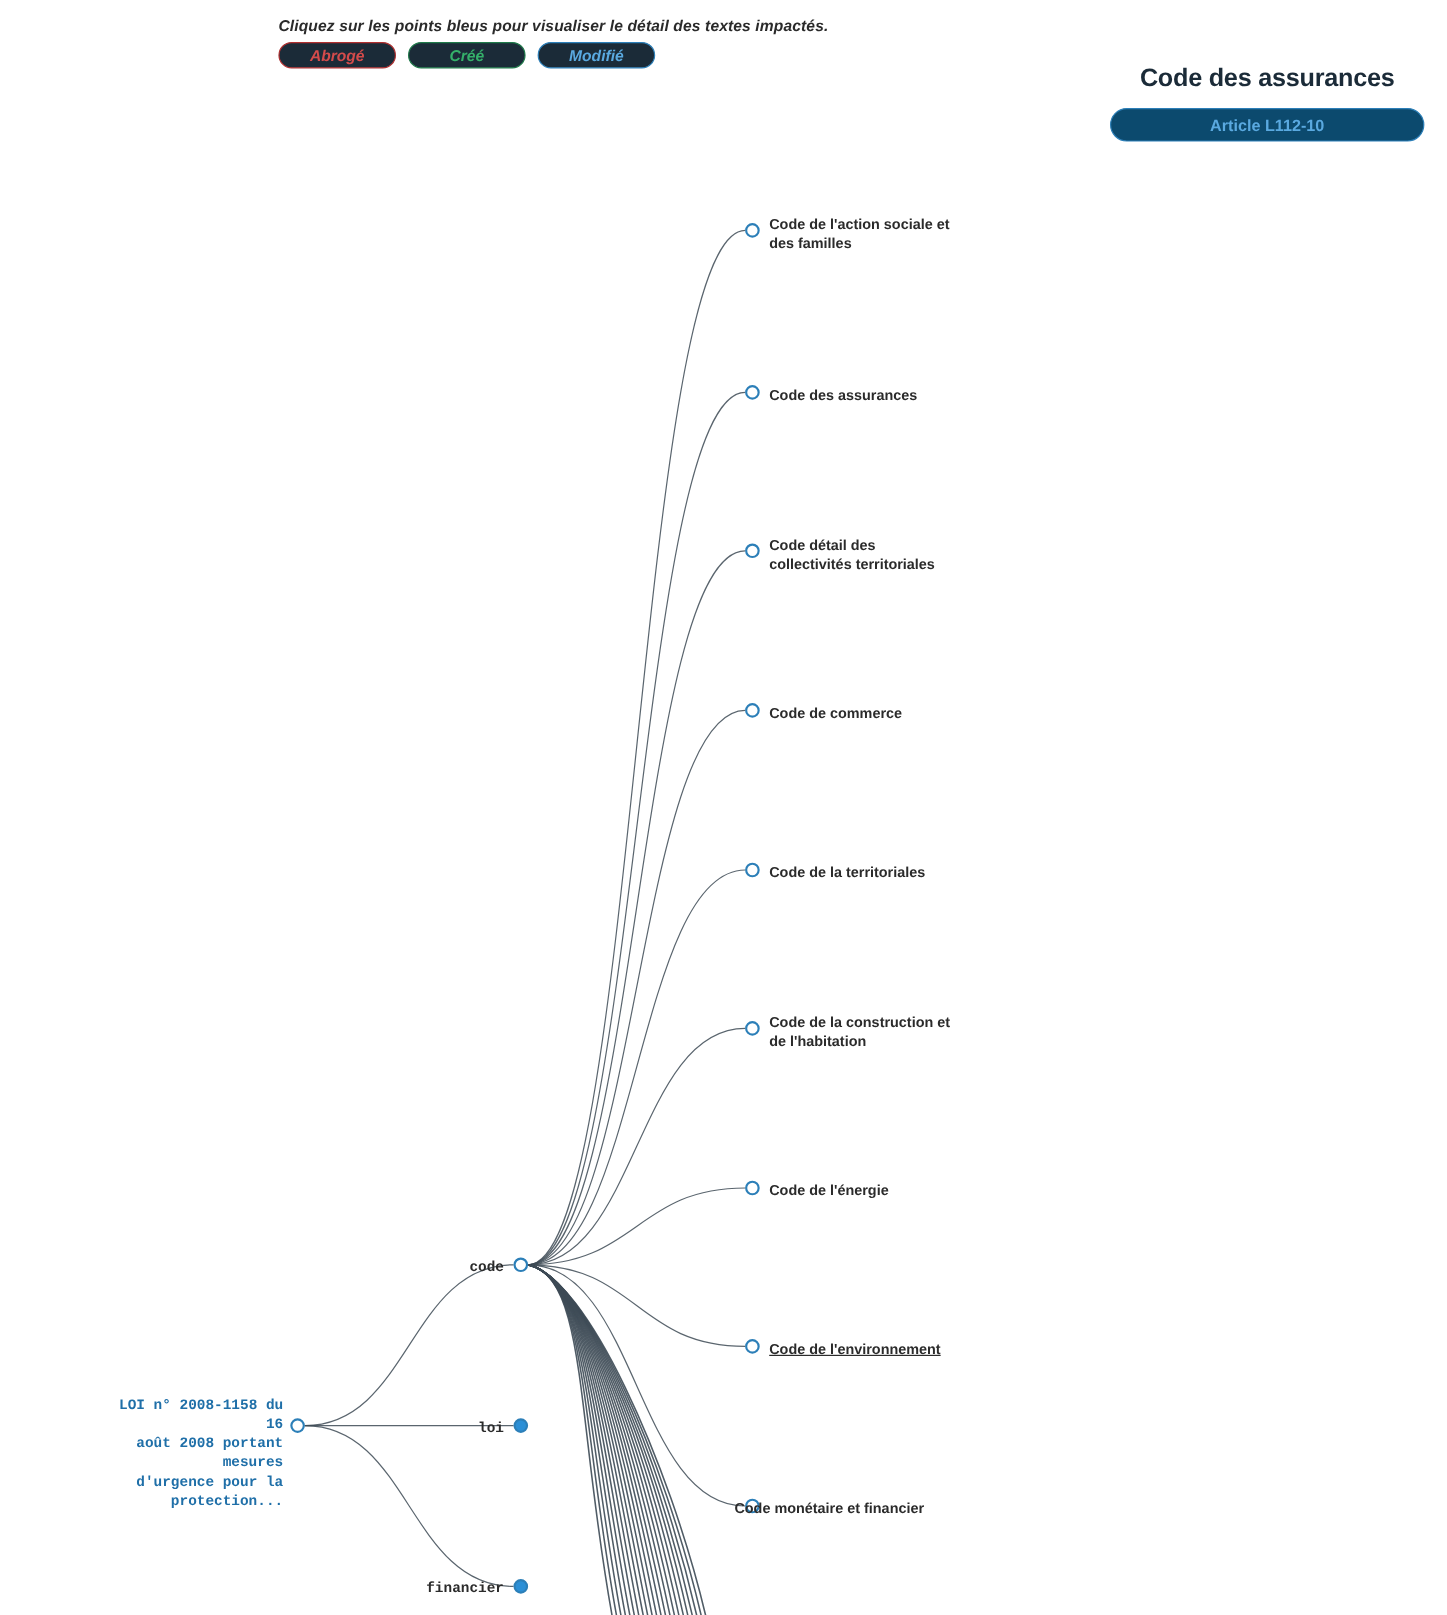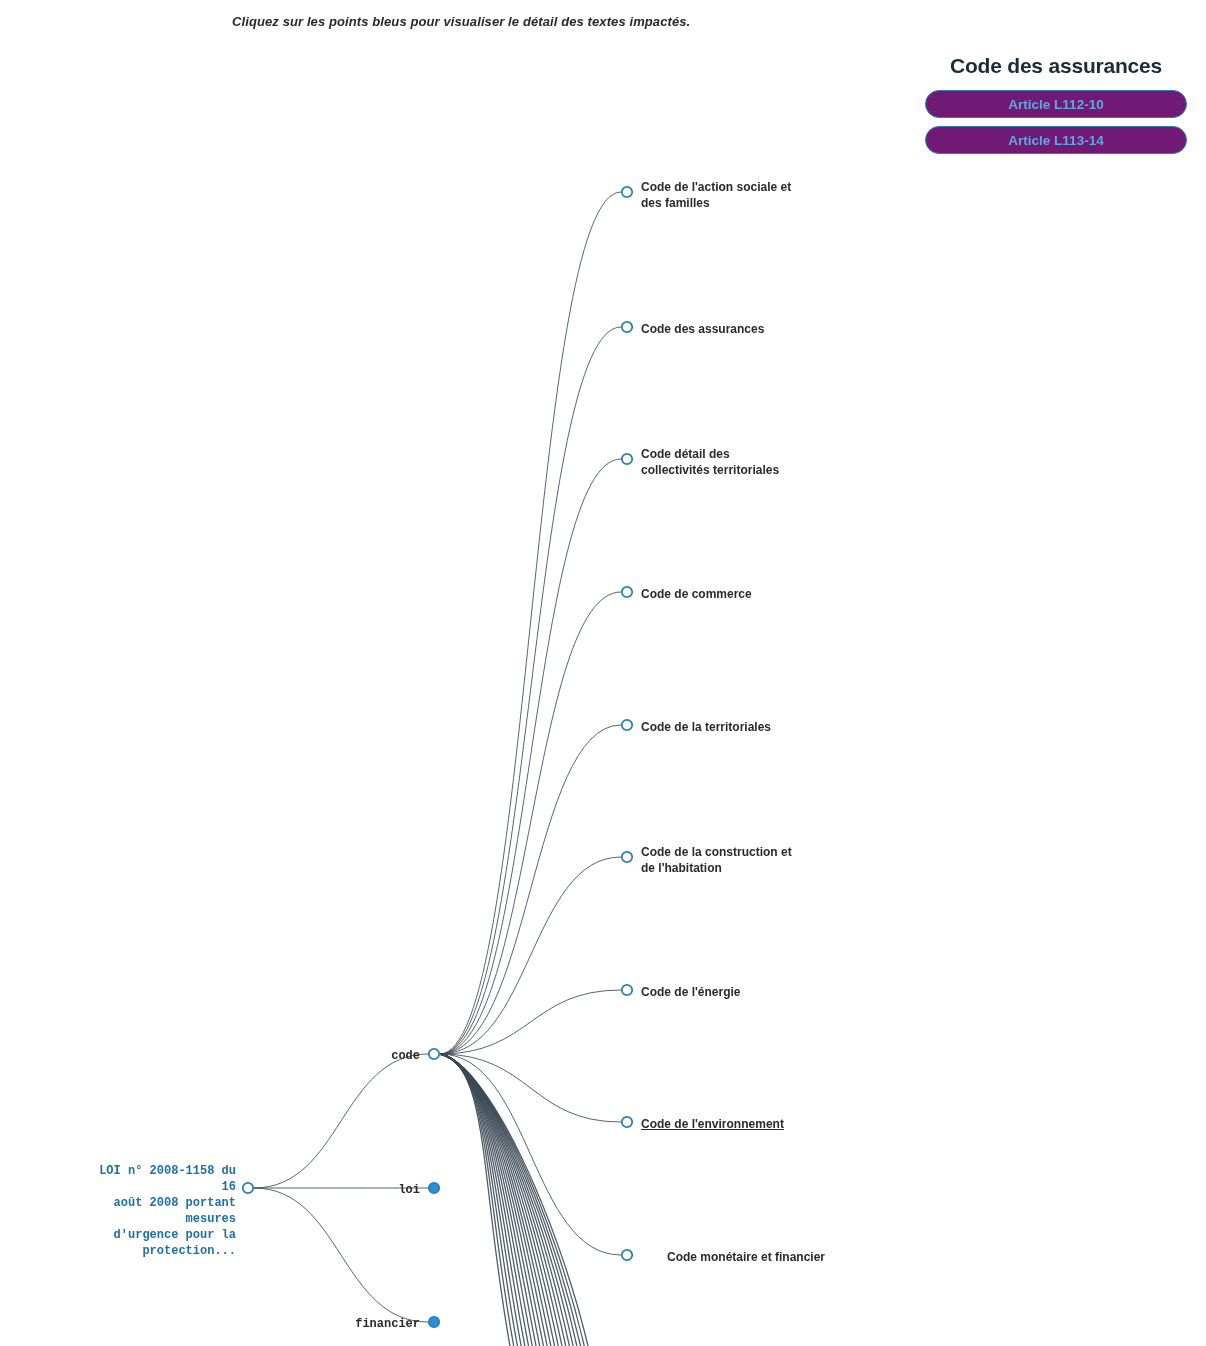--- a/index.html
+++ b/index.html
@@ -70,21 +70,21 @@
     font-size: 21px;
     font-weight: bold;
     color: #1b2b38;
     letter-spacing: -0.2px;
     margin-bottom: 12px;
     white-space: nowrap;
   }
   .article-btn {
     height: 28px;
     border-radius: 14px;
-    background: #701a75;
+    background: #0c4a6e;
     border: 1.4px solid #2c7fb8;
     color: #5aa9e0;
     font-size: 13.5px;
     font-weight: bold;
     display: flex;
     align-items: center;
     justify-content: center;
     margin-bottom: 8px;
     box-sizing: border-box;
   }
@@ -157,26 +157,30 @@
         <circle cx="627" cy="725" r="5.2" fill="#ffffff" stroke="#2c7fb8" stroke-width="1.8"></circle>
         <circle cx="627" cy="857" r="5.2" fill="#ffffff" stroke="#2c7fb8" stroke-width="1.8"></circle>
         <circle cx="627" cy="990" r="5.2" fill="#ffffff" stroke="#2c7fb8" stroke-width="1.8"></circle>
         <circle cx="627" cy="1122" r="5.2" fill="#ffffff" stroke="#2c7fb8" stroke-width="1.8"></circle>
         <circle cx="627" cy="1255" r="5.2" fill="#ffffff" stroke="#2c7fb8" stroke-width="1.8"></circle>
       </g>
   </svg>
 
   <div class="legend">
     <div class="legend-caption">Cliquez sur les points bleus pour visualiser le détail des textes impactés.</div>
+    <div class="legend-pills">
+      <div class="pill abroge">Abrogé</div>
+      <div class="pill cree">Créé</div>
+      <div class="pill modifie">Modifié</div>
+    </div>
   </div>
 
   <div class="side-panel">
     <div class="side-title">Code des assurances</div>
     <div class="article-btn">Article L112-10</div>
-    <div class="article-btn">Article L113-14</div>
   </div>
 
   <div id="labels">
       <div class="node-label left blue" style="top: 1162.5px; left: 86px; width: 150px;">LOI n° 2008-1158 du 16
 août 2008 portant mesures
 d'urgence pour la
 protection...</div>
       <div class="node-label left" style="top: 1047.5px; left: 270px; width: 150px;">code</div>
       <div class="node-label left" style="top: 1181.5px; left: 270px; width: 150px;">loi</div>
       <div class="node-label left" style="top: 1315.5px; left: 270px; width: 150px;">financier</div>
@@ -184,16 +188,16 @@
 des familles</div>
       <div class="node-label right" style="top: 320.5px; left: 641px;">Code des assurances</div>
       <div class="node-label right" style="top: 446px; left: 641px;">Code détail des
 collectivités territoriales</div>
       <div class="node-label right" style="top: 585.5px; left: 641px;">Code de commerce</div>
       <div class="node-label right" style="top: 718.5px; left: 641px;">Code de la territoriales</div>
       <div class="node-label right" style="top: 844px; left: 641px;">Code de la construction et
 de l'habitation</div>
       <div class="node-label right" style="top: 983.5px; left: 641px;">Code de l'énergie</div>
       <div class="node-label right" style="top: 1115.5px; left: 641px; text-decoration: underline;">Code de l'environnement</div>
-      <div class="node-label right" style="top: 1248.5px; left: 667px;">Code monétaire et financier</div>
+      <div class="node-label right" style="top: 1248.5px; left: 612px;">Code monétaire et financier</div>
     </div>
 
 </div>
 
 </body></html>

